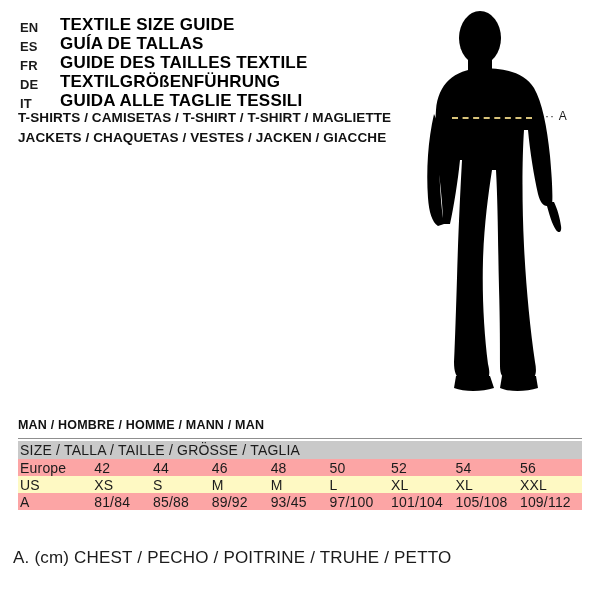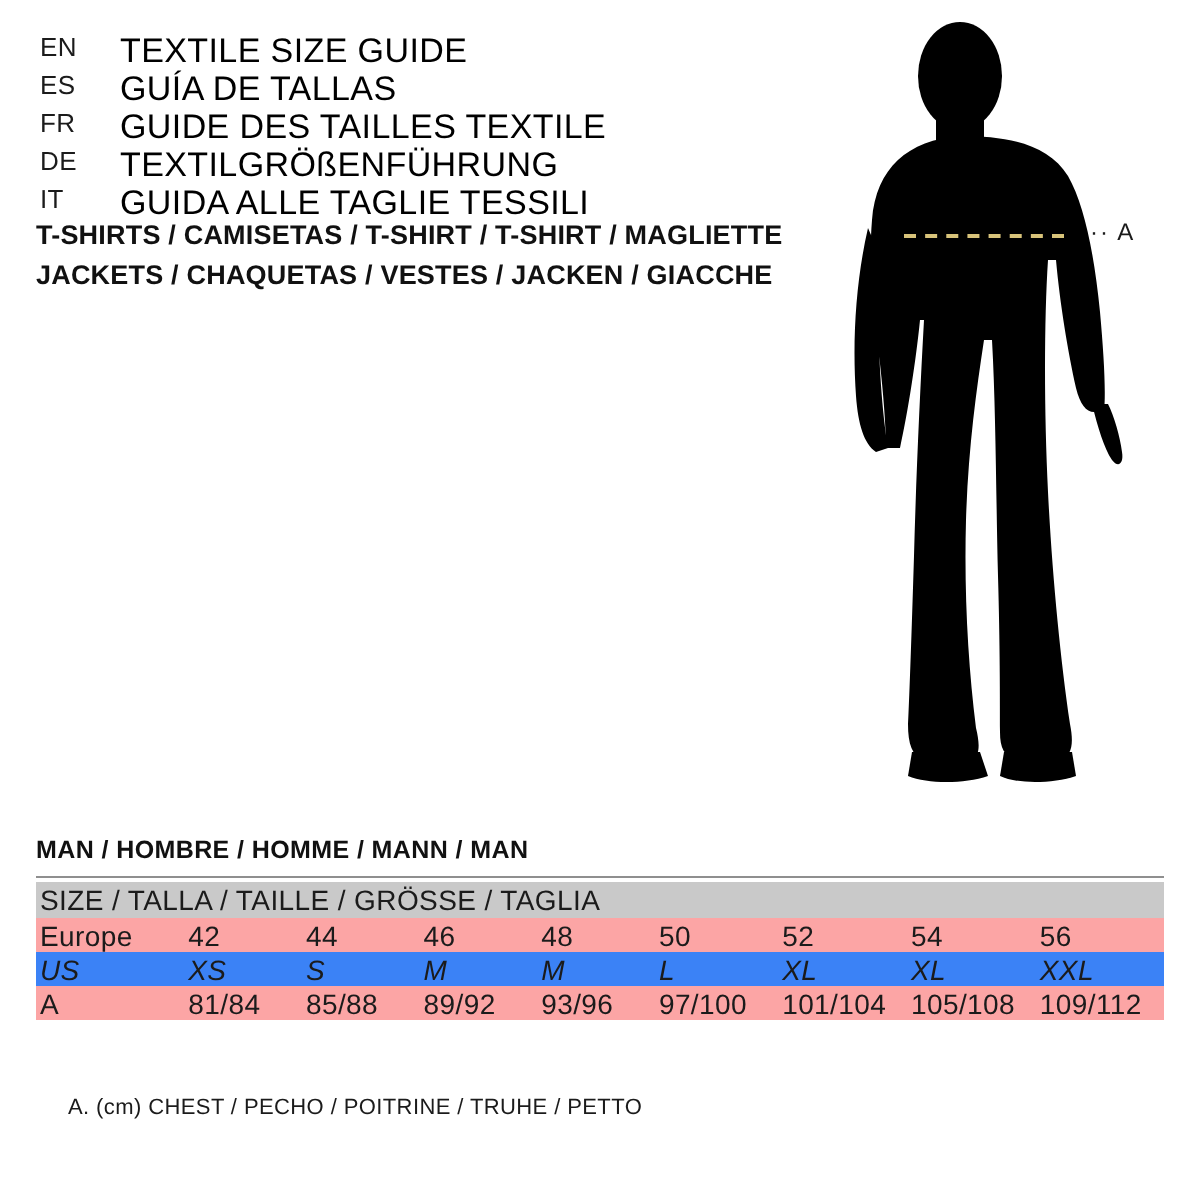--- a/index.html
+++ b/index.html
@@ -22,22 +22,23 @@
 
   
   .lang-block {
     position: absolute;
     left: 20px;
     top: 16px;
     width: 360px;
   }
   .lang-row {
     display: flex;
-    align-items: flex-start;
+    align-items: flex-end;
     height: 19px;
+    font-weight: bold;
   }
   .lang-code {
     width: 40px;
     font-size: 13px;
     letter-spacing: 0.2px;
     color: #1b1b1b;
   }
   .lang-text {
     font-size: 17px;
     letter-spacing: 0.2px;
@@ -119,34 +120,33 @@
     letter-spacing: 0.2px;
     color: #1b1b1b;
     vertical-align: middle;
   }
   tr.head-row td {
     background: #c9c9c9;
     font-weight: normal;
     height: 18px;
   }
   tr.shade td {
-    background: #3b82f6;
-    font-style: italic;
+    background: #fef9c3;
   }
   tr.plain td {
     background: #fca5a5;
   }
   td.col-label { width: 86px; }
   td.col-val { width: 68px; }
 
   .foot-note {
     position: absolute;
-    left: 34px;
+    left: 13px;
     top: 548px;
-    font-size: 11px;
+    font-size: 17px;
     letter-spacing: 0.2px;
     color: #1b1b1b;
   }
 </style>
 </head>
 <body>
 
 <div class="page">
 
   <div class="lang-block">
@@ -255,21 +255,21 @@
         <td class="col-val">L</td>
         <td class="col-val">XL</td>
         <td class="col-val">XL</td>
         <td class="col-val">XXL</td>
       </tr>
       <tr class="plain">
         <td class="col-label">A</td>
         <td class="col-val">81/84</td>
         <td class="col-val">85/88</td>
         <td class="col-val">89/92</td>
-        <td class="col-val">93/96</td>
+        <td class="col-val">93/45</td>
         <td class="col-val">97/100</td>
         <td class="col-val">101/104</td>
         <td class="col-val">105/108</td>
         <td class="col-val">109/112</td>
       </tr>
     </tbody>
   </table>
 
   <div class="foot-note">A. (cm) CHEST / PECHO / POITRINE / TRUHE / PETTO</div>
 </div>

